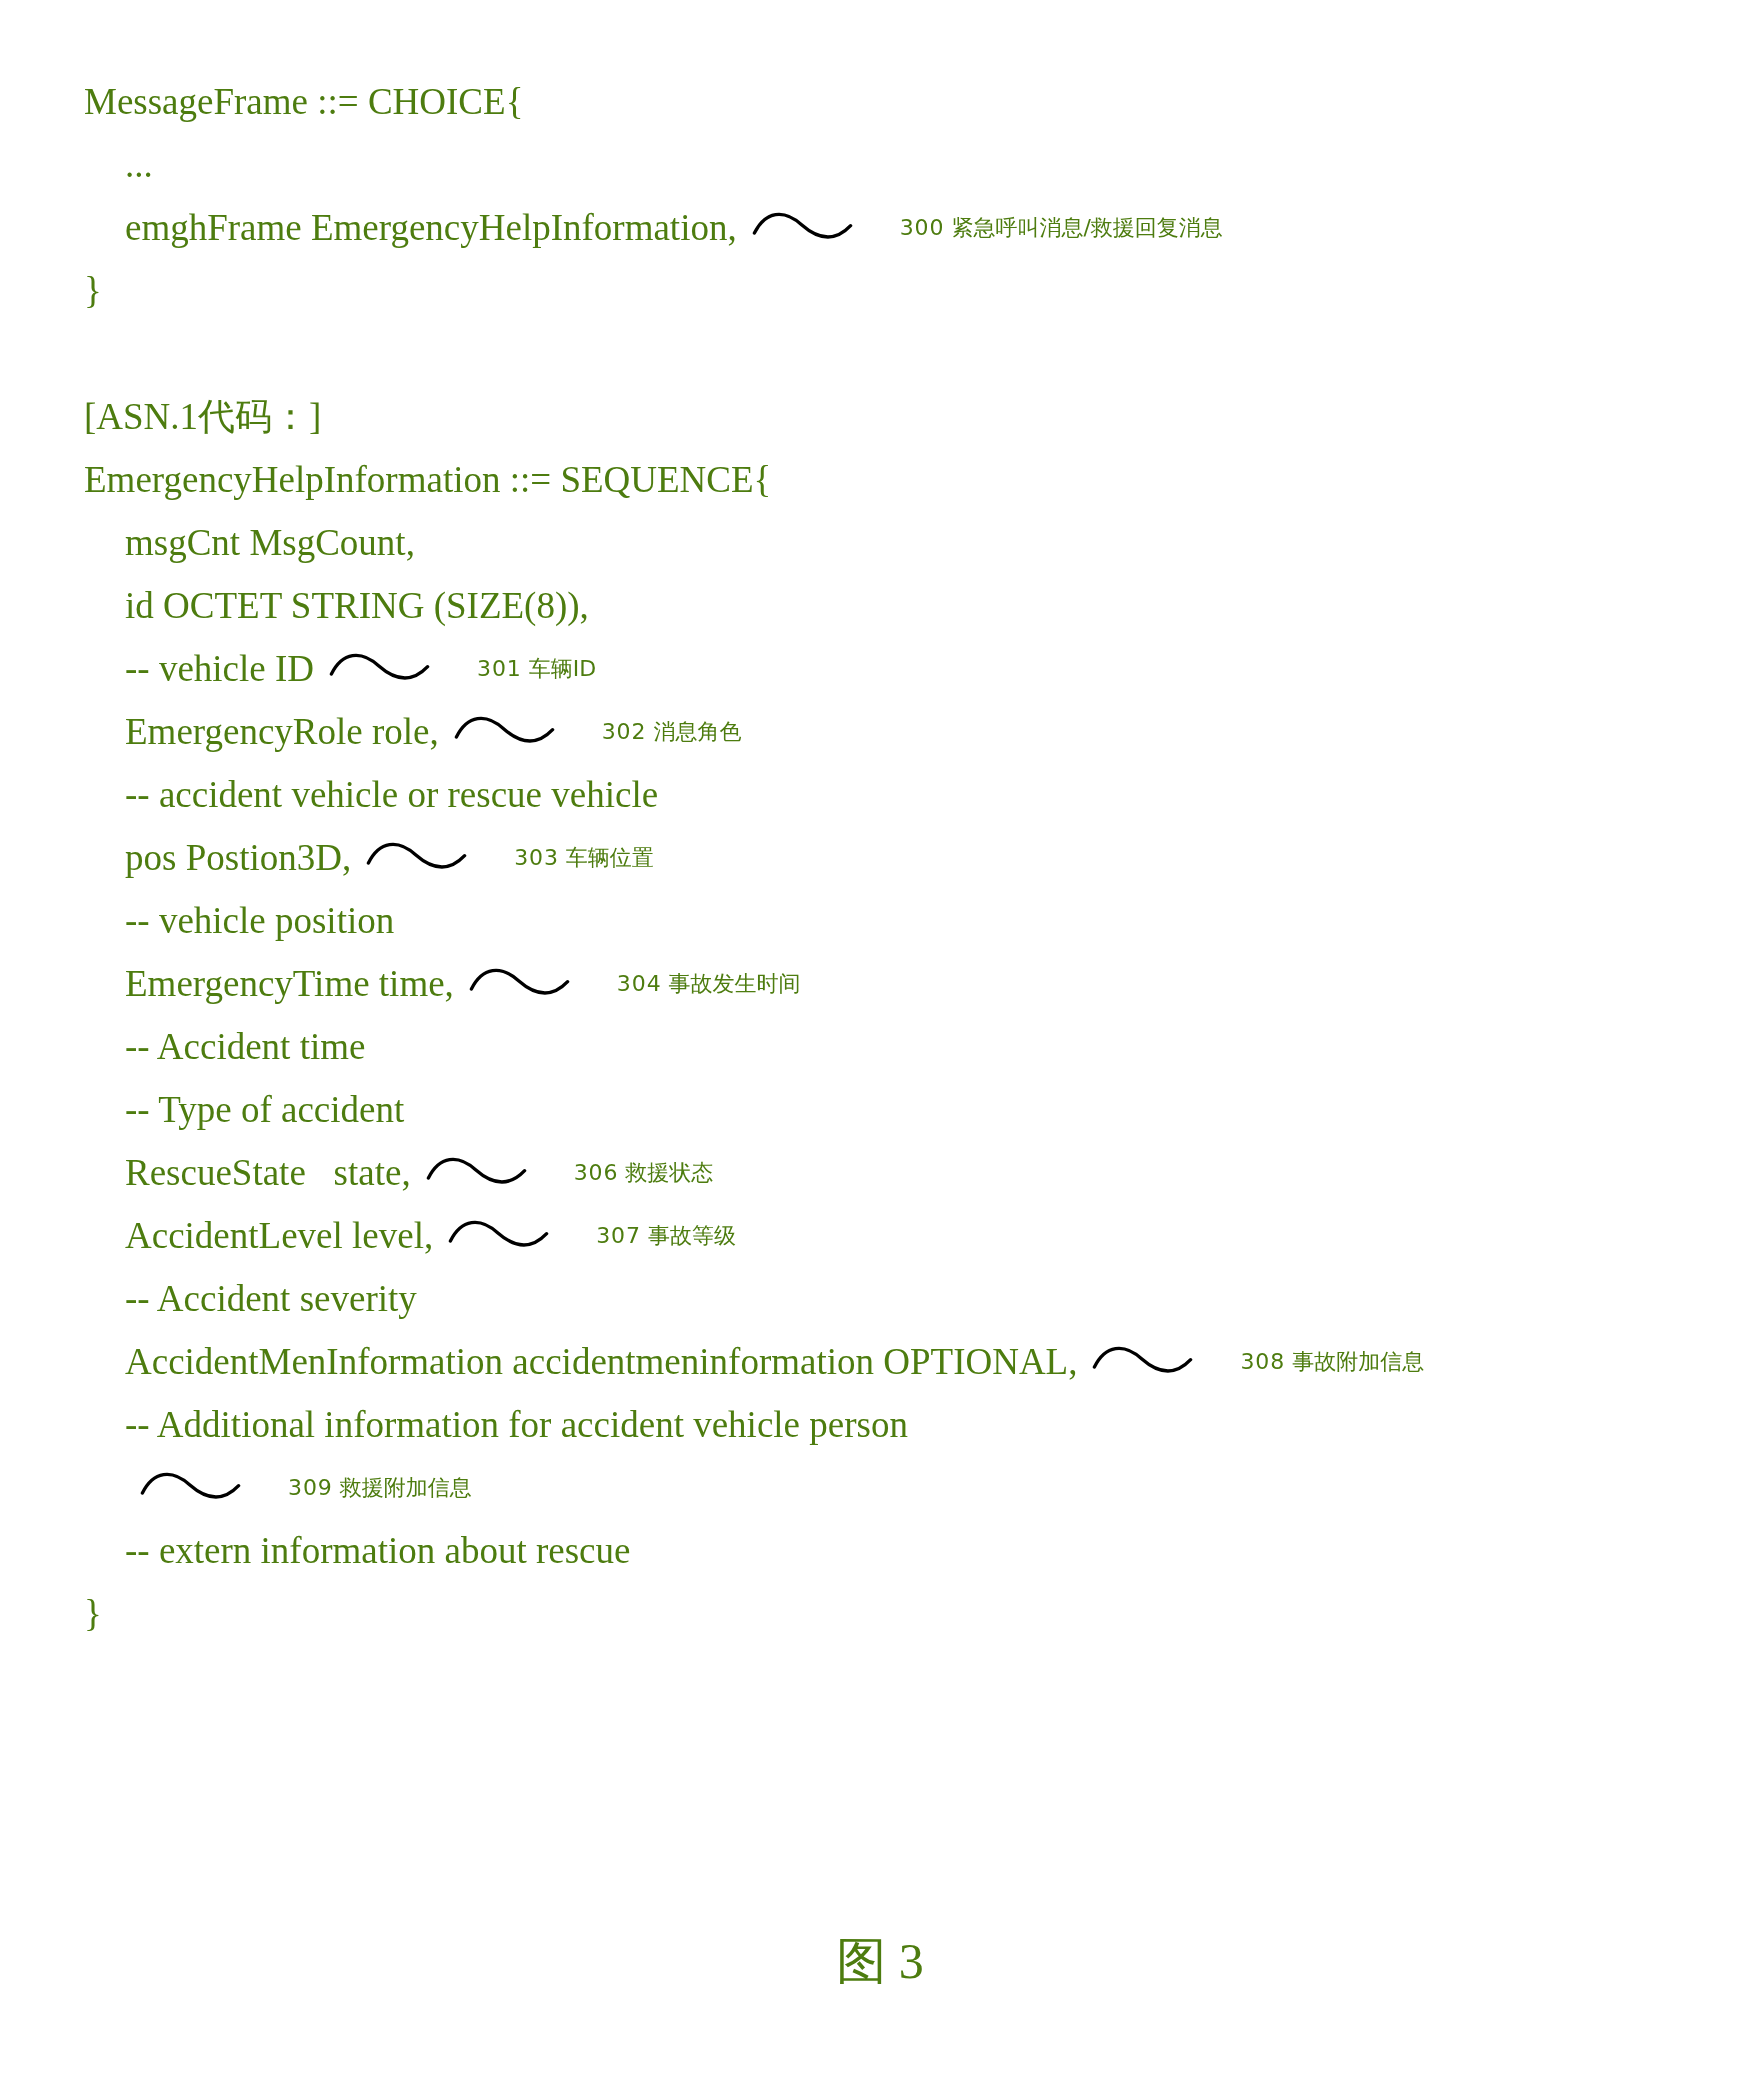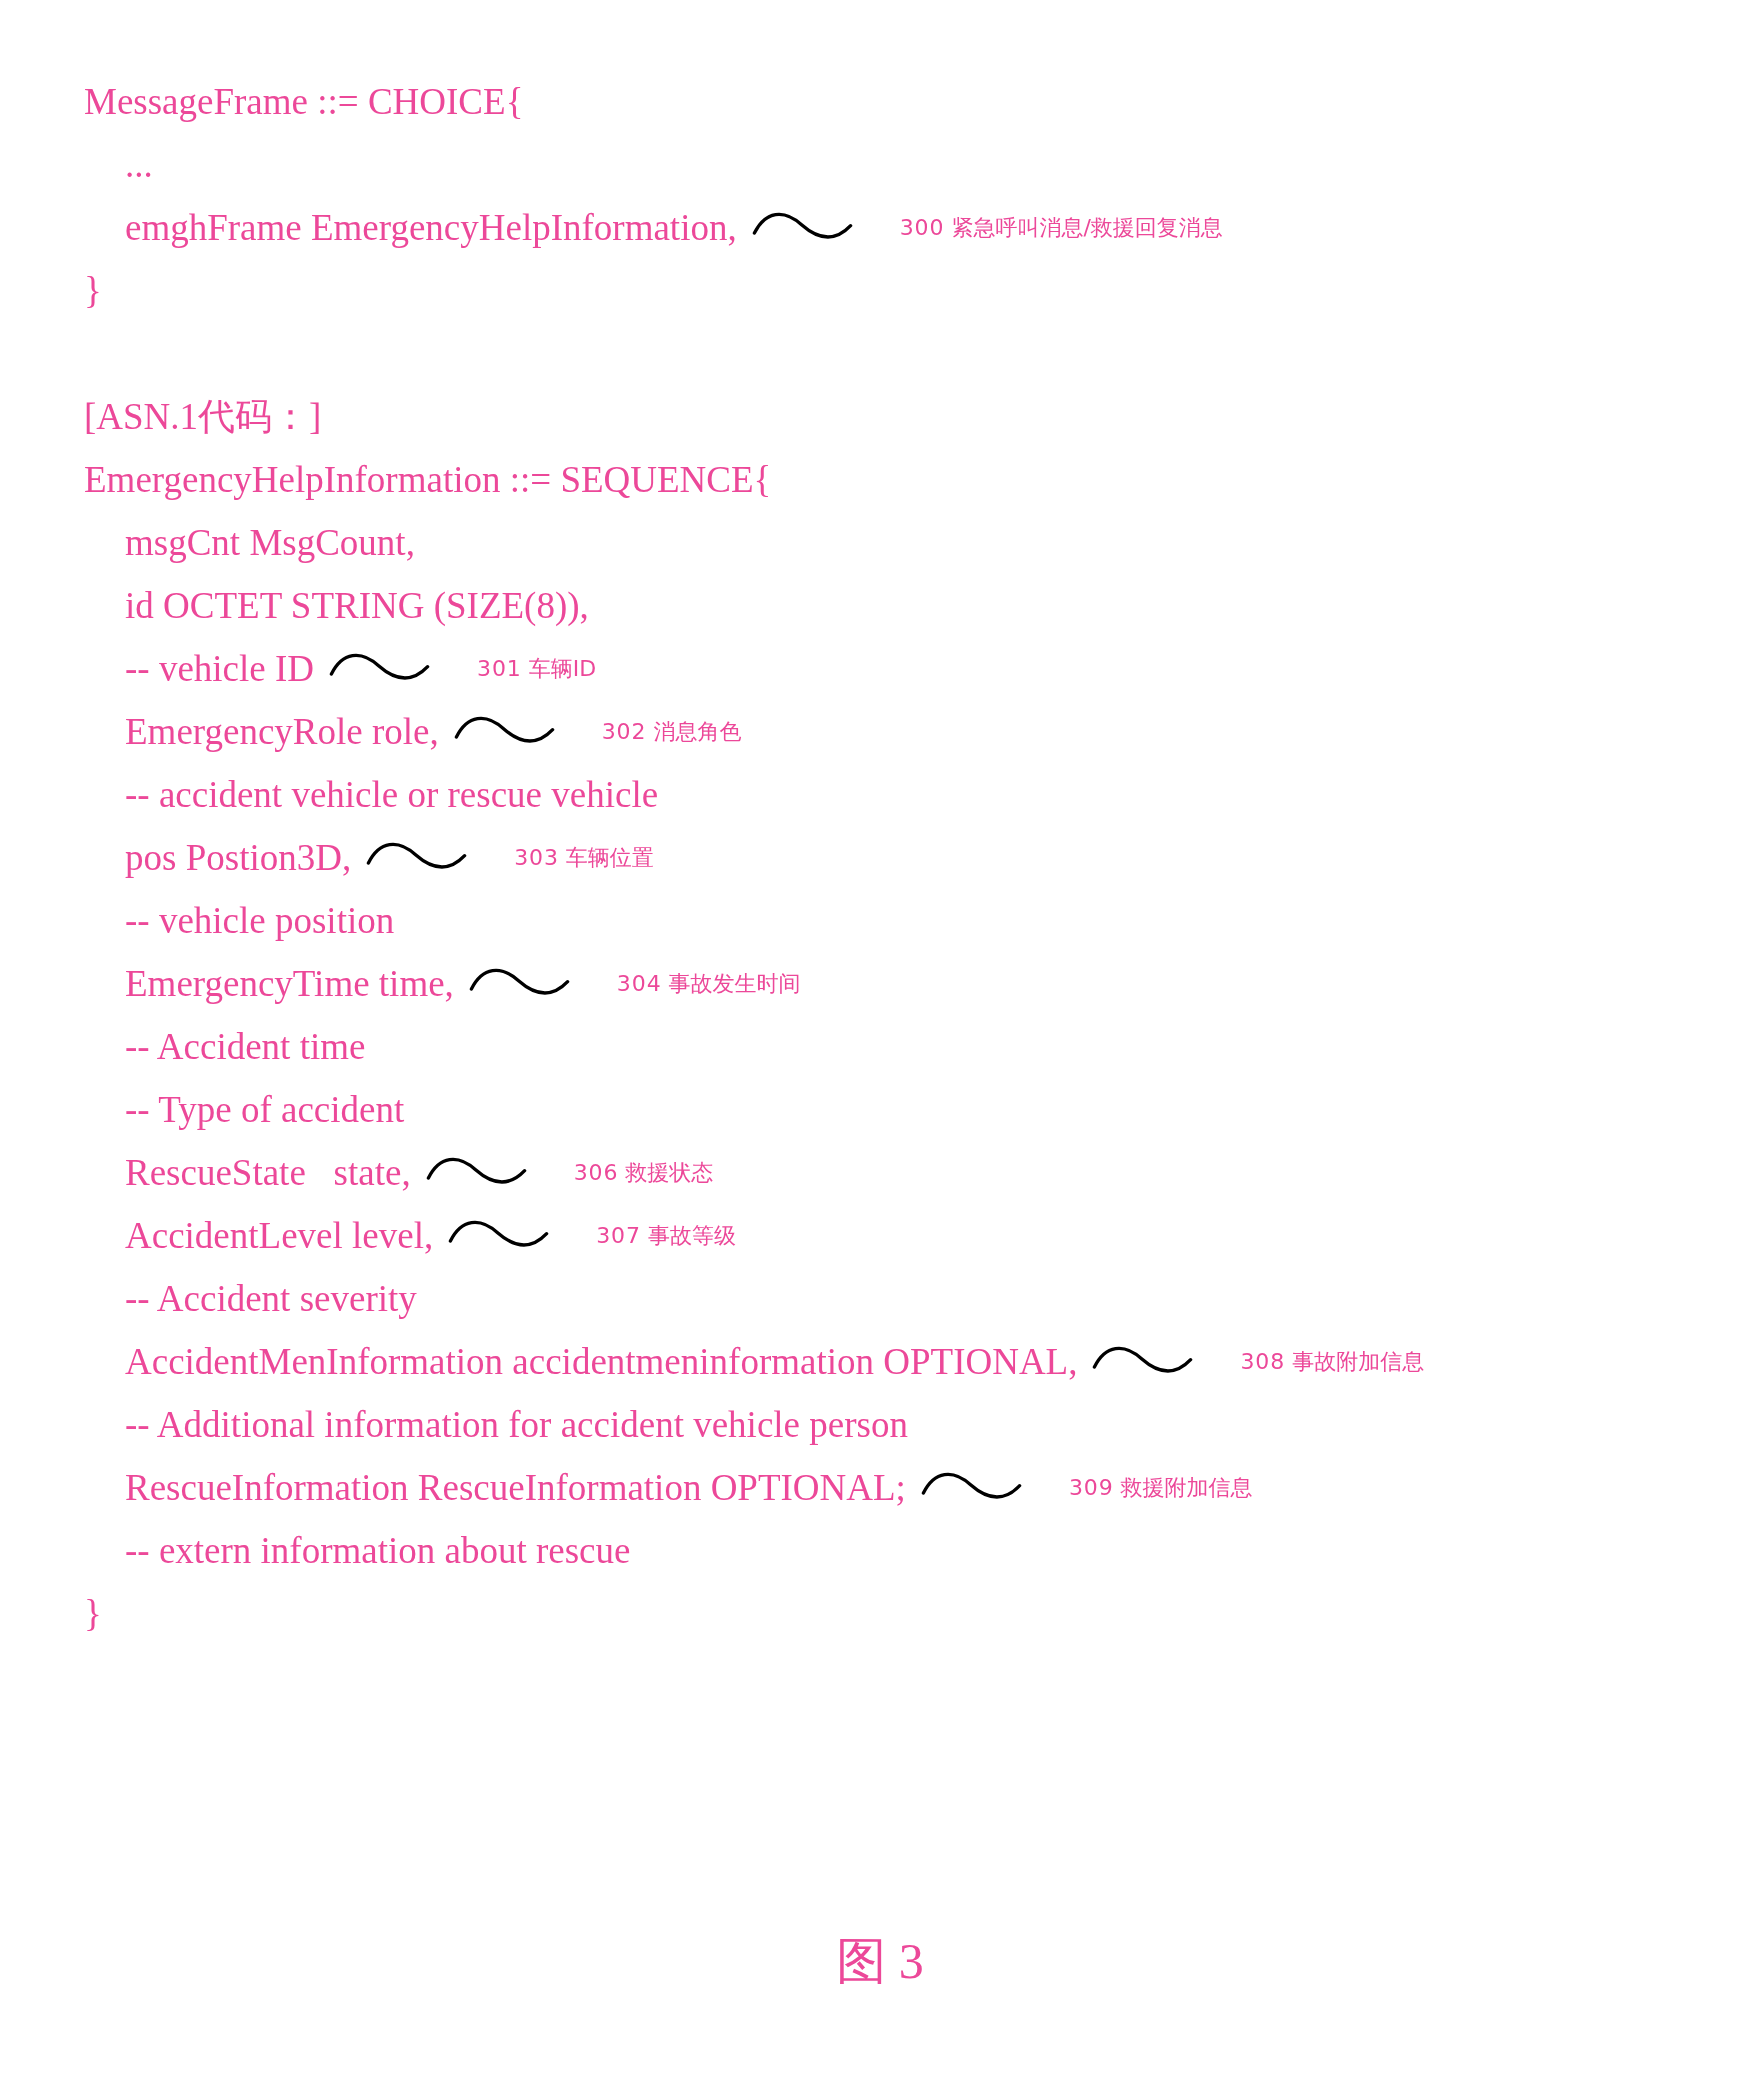--- a/index.html
+++ b/index.html
@@ -5,21 +5,21 @@
   html, body {
     margin: 0;
     padding: 0;
     background: #ffffff;
   }
   .page {
     position: relative;
     width: 1760px;
     height: 2074px;
     background: #ffffff;
-    color: #ec4899;
+    color: #4d7c0f;
     font-family: "Liberation Serif", "DejaVu Serif", serif;
     box-sizing: border-box;
     padding-top: 70px;
     overflow: hidden;
   }
   .code-block {
     width: 100%;
   }
   .line {
     display: flex;
@@ -153,21 +153,20 @@
         <span class="code">AccidentMenInformation accidentmeninformation OPTIONAL,</span>
         <svg width="105" height="37" viewBox="0 0 112 40" class="squiggle">
           <path d="M4 26 C 16 2, 36 0, 55 17 C 72 32, 90 37, 108 18" fill="none" stroke="#000000" stroke-width="3.6" stroke-linecap="round"></path>
         </svg>
         <span class="annotation"><span class="ref-num">308</span><span class="ref-label"> 事故附加信息</span></span>
       </div>
       <div class="line indent-1">
         <span class="code">-- Additional information for accident vehicle person</span>
       </div>
       <div class="line indent-1">
-        <span class="code">RescueInformation RescueInformation OPTIONAL;</span>
         <svg width="105" height="37" viewBox="0 0 112 40" class="squiggle">
           <path d="M4 26 C 16 2, 36 0, 55 17 C 72 32, 90 37, 108 18" fill="none" stroke="#000000" stroke-width="3.6" stroke-linecap="round"></path>
         </svg>
         <span class="annotation"><span class="ref-num">309</span><span class="ref-label"> 救援附加信息</span></span>
       </div>
       <div class="line indent-1">
         <span class="code">-- extern information about rescue</span>
       </div>
       <div class="line indent-0">
         <span class="code">}</span>

